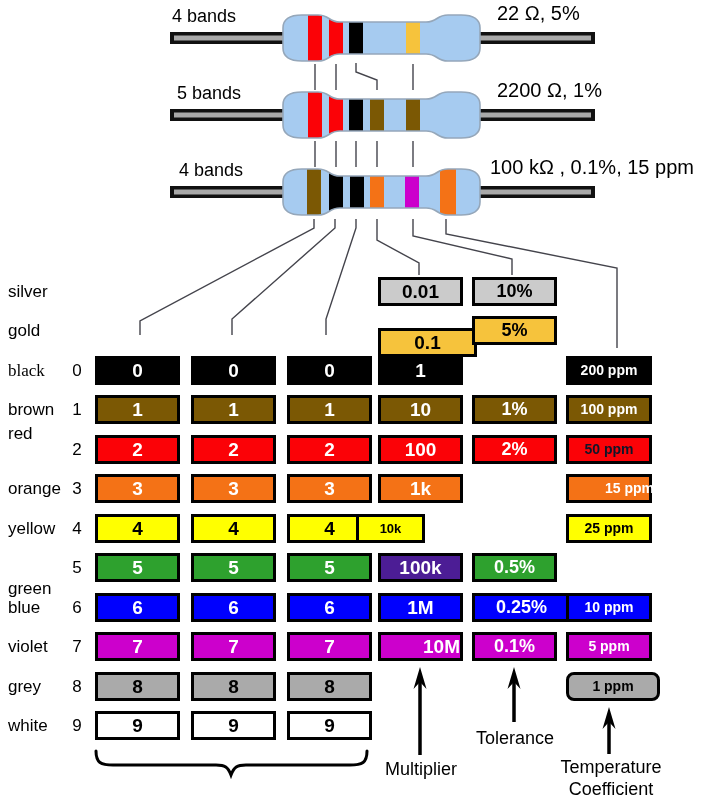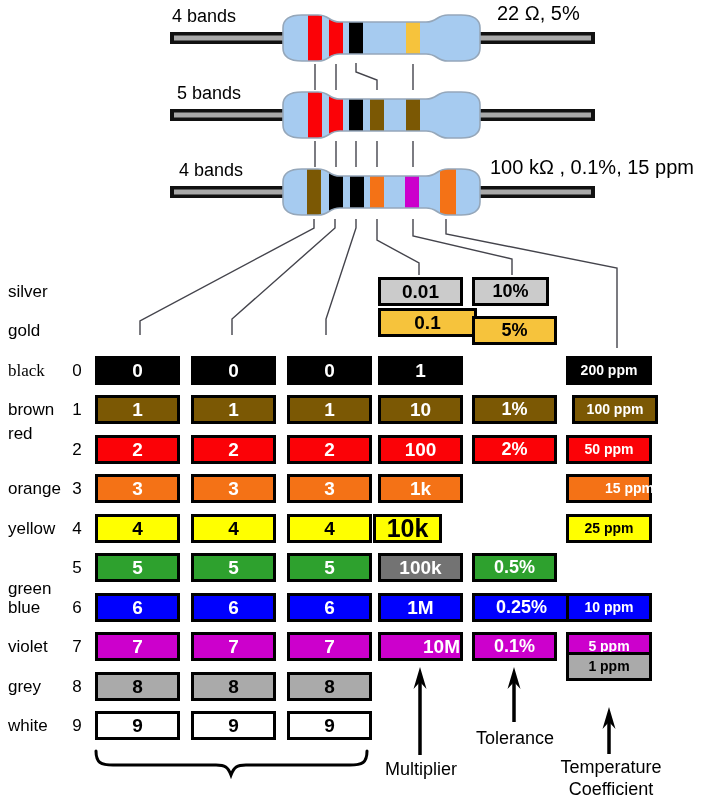--- a/index.html
+++ b/index.html
@@ -101,73 +101,74 @@
       <g>
         <line x1="609" y1="721" x2="609" y2="754" stroke="#000" stroke-width="3.5"></line>
         <polygon points="609,707 602.5,729 609,722 615.5,729" fill="#000"></polygon>
       </g>
       <path d="M96,751 C96,763 101,765 113,765 L216,765 C225,765 228,767 231,775 C234,767 237,765 246,765 L350,765 C362,765 367,763 367,751" fill="none" stroke="#000" stroke-width="3" stroke-linecap="round"></path>
     </svg>
 
   <div class="toplabel" style="left:172px; top:6px;text-align:center;">4 bands</div>
   <div class="topvalue" style="left:497px; top:2px;">22 Ω, 5%</div>
   <div class="toplabel" style="left:177px; top:83px;">5 bands</div>
+  <div class="topvalue" style="left:497px; top:79px;">2200 Ω, 1%</div>
   <div class="toplabel" style="left:179px; top:160px;">4 bands</div>
   <div class="topvalue" style="left:490px; top:156px;">100 kΩ , 0.1%, 15 ppm</div>
 
   <div id="table-layer">
       <div class="rowlabel" style="top: 282px;">silver</div>
       <div class="cell" style="left: 378px; top: 277px; width: 85px; font-size: 19px; background: rgb(203, 203, 203); color: rgb(0, 0, 0);">0.01</div>
-      <div class="cell" style="left: 472px; top: 277px; width: 77px; font-size: 18px; background: rgb(203, 203, 203); color: rgb(0, 0, 0);">10%</div>
+      <div class="cell" style="left: 472px; top: 277px; width: 85px; font-size: 18px; background: rgb(203, 203, 203); color: rgb(0, 0, 0);">10%</div>
       <div class="rowlabel" style="top: 321px;">gold</div>
-      <div class="cell" style="left: 378px; top: 308px; width: 99px; font-size: 19px; background: rgb(246, 195, 60); color: rgb(0, 0, 0);">0.1</div>
+      <div class="cell" style="left: 378px; top: 328px; width: 99px; font-size: 19px; background: rgb(246, 195, 60); color: rgb(0, 0, 0);">0.1</div>
       <div class="cell" style="left: 472px; top: 316px; width: 85px; font-size: 18px; background: rgb(246, 195, 60); color: rgb(0, 0, 0);">5%</div>
       <div class="rowlabel" style="top: 361px; font-family: Liberation Serif, serif;">black</div>
       <div class="rowdigit" style="top: 361px;">0</div>
       <div class="cell" style="left: 95px; top: 356px; width: 85px; font-size: 19px; background: rgb(0, 0, 0); color: rgb(255, 255, 255);">0</div>
       <div class="cell" style="left: 191px; top: 356px; width: 85px; font-size: 19px; background: rgb(0, 0, 0); color: rgb(255, 255, 255);">0</div>
       <div class="cell" style="left: 287px; top: 356px; width: 85px; font-size: 19px; background: rgb(0, 0, 0); color: rgb(255, 255, 255);">0</div>
       <div class="cell" style="left: 378px; top: 356px; width: 85px; font-size: 19px; background: rgb(0, 0, 0); color: rgb(255, 255, 255);">1</div>
       <div class="cell" style="left: 566px; top: 356px; width: 86px; font-size: 14px; background: rgb(0, 0, 0); color: rgb(255, 255, 255);">200 ppm</div>
       <div class="rowlabel" style="top: 400px;">brown</div>
       <div class="rowdigit" style="top: 400px;">1</div>
       <div class="cell" style="left: 95px; top: 395px; width: 85px; font-size: 19px; background: rgb(123, 88, 4); color: rgb(255, 255, 255);">1</div>
       <div class="cell" style="left: 191px; top: 395px; width: 85px; font-size: 19px; background: rgb(123, 88, 4); color: rgb(255, 255, 255);">1</div>
       <div class="cell" style="left: 287px; top: 395px; width: 85px; font-size: 19px; background: rgb(123, 88, 4); color: rgb(255, 255, 255);">1</div>
       <div class="cell" style="left: 378px; top: 395px; width: 85px; font-size: 19px; background: rgb(123, 88, 4); color: rgb(255, 255, 255);">10</div>
       <div class="cell" style="left: 472px; top: 395px; width: 85px; font-size: 18px; background: rgb(123, 88, 4); color: rgb(255, 255, 255);">1%</div>
-      <div class="cell" style="left: 566px; top: 395px; width: 86px; font-size: 14px; background: rgb(123, 88, 4); color: rgb(255, 255, 255); margin-left: 6px;">100 ppm</div>
+      <div class="cell" style="left: 566px; top: 395px; width: 86px; font-size: 14px; background: rgb(123, 88, 4); color: rgb(255, 255, 255);">100 ppm</div>
       <div class="rowlabel" style="top: 424px;">red</div>
       <div class="rowdigit" style="top: 440px;">2</div>
       <div class="cell" style="left: 95px; top: 435px; width: 85px; font-size: 19px; background: rgb(251, 2, 7); color: rgb(255, 255, 255);">2</div>
       <div class="cell" style="left: 191px; top: 435px; width: 85px; font-size: 19px; background: rgb(251, 2, 7); color: rgb(255, 255, 255);">2</div>
       <div class="cell" style="left: 287px; top: 435px; width: 85px; font-size: 19px; background: rgb(251, 2, 7); color: rgb(255, 255, 255);">2</div>
       <div class="cell" style="left: 378px; top: 435px; width: 85px; font-size: 19px; background: rgb(251, 2, 7); color: rgb(255, 255, 255);">100</div>
       <div class="cell" style="left: 472px; top: 435px; width: 85px; font-size: 18px; background: rgb(251, 2, 7); color: rgb(255, 255, 255);">2%</div>
-      <div class="cell" style="left: 566px; top: 435px; width: 86px; font-size: 14px; background: rgb(251, 2, 7); color: #ffffff;">50 ppm</div>
+      <div class="cell" style="left: 566px; top: 435px; width: 86px; font-size: 14px; background: rgb(251, 2, 7); color: #0f172a;">50 ppm</div>
       <div class="rowlabel" style="top: 479px;">orange</div>
       <div class="rowdigit" style="top: 479px;">3</div>
       <div class="cell" style="left: 95px; top: 474px; width: 85px; font-size: 19px; background: rgb(244, 114, 22); color: rgb(255, 255, 255);">3</div>
       <div class="cell" style="left: 191px; top: 474px; width: 85px; font-size: 19px; background: rgb(244, 114, 22); color: rgb(255, 255, 255);">3</div>
       <div class="cell" style="left: 287px; top: 474px; width: 85px; font-size: 19px; background: rgb(244, 114, 22); color: rgb(255, 255, 255);">3</div>
       <div class="cell" style="left: 378px; top: 474px; width: 85px; font-size: 19px; background: rgb(244, 114, 22); color: rgb(255, 255, 255);">1k</div>
       <div class="cell" style="left: 566px; top: 474px; width: 86px; font-size: 14px; background: rgb(244, 114, 22); color: rgb(255, 255, 255); padding-left: 36px;">15 ppm</div>
       <div class="rowlabel" style="top: 519px;">yellow</div>
       <div class="rowdigit" style="top: 519px;">4</div>
       <div class="cell" style="left: 95px; top: 514px; width: 85px; font-size: 19px; background: rgb(255, 255, 0); color: rgb(0, 0, 0);">4</div>
       <div class="cell" style="left: 191px; top: 514px; width: 85px; font-size: 19px; background: rgb(255, 255, 0); color: rgb(0, 0, 0);">4</div>
       <div class="cell" style="left: 287px; top: 514px; width: 85px; font-size: 19px; background: rgb(255, 255, 0); color: rgb(0, 0, 0);">4</div>
-      <div class="cell" style="left: 373px; top: 514px; width: 69px; font-size: 25px; background: rgb(255, 255, 0); color: rgb(0, 0, 0);">10k</div>
+      <div class="cell" style="left: 356px; top: 514px; width: 69px; font-size: 13px; background: rgb(255, 255, 0); color: rgb(0, 0, 0);">10k</div>
       <div class="cell" style="left: 566px; top: 514px; width: 86px; font-size: 14px; background: rgb(255, 255, 0); color: rgb(0, 0, 0);">25 ppm</div>
       <div class="rowlabel" style="top: 579px;">green</div>
       <div class="rowdigit" style="top: 558px;">5</div>
       <div class="cell" style="left: 95px; top: 553px; width: 85px; font-size: 19px; background: rgb(46, 161, 46); color: rgb(255, 255, 255);">5</div>
       <div class="cell" style="left: 191px; top: 553px; width: 85px; font-size: 19px; background: rgb(46, 161, 46); color: rgb(255, 255, 255);">5</div>
       <div class="cell" style="left: 287px; top: 553px; width: 85px; font-size: 19px; background: rgb(46, 161, 46); color: rgb(255, 255, 255);">5</div>
-      <div class="cell" style="left: 378px; top: 553px; width: 85px; font-size: 19px; background: #737373; color: rgb(255, 255, 255);">100k</div>
+      <div class="cell" style="left: 378px; top: 553px; width: 85px; font-size: 19px; background: #4c1d95; color: rgb(255, 255, 255);">100k</div>
       <div class="cell" style="left: 472px; top: 553px; width: 85px; font-size: 18px; background: rgb(46, 161, 46); color: rgb(255, 255, 255);">0.5%</div>
       <div class="rowlabel" style="top: 598px;">blue</div>
       <div class="rowdigit" style="top: 598px;">6</div>
       <div class="cell" style="left: 95px; top: 593px; width: 85px; font-size: 19px; background: rgb(0, 0, 254); color: rgb(255, 255, 255);">6</div>
       <div class="cell" style="left: 191px; top: 593px; width: 85px; font-size: 19px; background: rgb(0, 0, 254); color: rgb(255, 255, 255);">6</div>
       <div class="cell" style="left: 287px; top: 593px; width: 85px; font-size: 19px; background: rgb(0, 0, 254); color: rgb(255, 255, 255);">6</div>
       <div class="cell" style="left: 378px; top: 593px; width: 85px; font-size: 19px; background: rgb(0, 0, 254); color: rgb(255, 255, 255);">1M</div>
       <div class="cell" style="left: 472px; top: 593px; width: 99px; font-size: 18px; background: rgb(0, 0, 254); color: rgb(255, 255, 255);">0.25%</div>
       <div class="cell" style="left: 566px; top: 593px; width: 86px; font-size: 14px; background: rgb(0, 0, 254); color: rgb(255, 255, 255);">10 ppm</div>
       <div class="rowlabel" style="top: 637px;">violet</div>
@@ -176,21 +177,21 @@
       <div class="cell" style="left: 191px; top: 632px; width: 85px; font-size: 19px; background: rgb(204, 0, 204); color: rgb(255, 255, 255);">7</div>
       <div class="cell" style="left: 287px; top: 632px; width: 85px; font-size: 19px; background: rgb(204, 0, 204); color: rgb(255, 255, 255);">7</div>
       <div class="cell" style="left: 378px; top: 632px; width: 85px; font-size: 19px; background: rgb(204, 0, 204); color: rgb(255, 255, 255); text-align: right;">10M</div>
       <div class="cell" style="left: 472px; top: 632px; width: 85px; font-size: 18px; background: rgb(204, 0, 204); color: rgb(255, 255, 255);">0.1%</div>
       <div class="cell" style="left: 566px; top: 632px; width: 86px; font-size: 14px; background: rgb(204, 0, 204); color: rgb(255, 255, 255);">5 ppm</div>
       <div class="rowlabel" style="top: 677px;">grey</div>
       <div class="rowdigit" style="top: 677px;">8</div>
       <div class="cell" style="left: 95px; top: 672px; width: 85px; font-size: 19px; background: rgb(170, 170, 170); color: rgb(0, 0, 0);">8</div>
       <div class="cell" style="left: 191px; top: 672px; width: 85px; font-size: 19px; background: rgb(170, 170, 170); color: rgb(0, 0, 0);">8</div>
       <div class="cell" style="left: 287px; top: 672px; width: 85px; font-size: 19px; background: rgb(170, 170, 170); color: rgb(0, 0, 0);">8</div>
-      <div class="cell" style="left: 566px; top: 652px; width: 86px; font-size: 14px; background: rgb(170, 170, 170); color: rgb(0, 0, 0);">1 ppm</div>
+      <div class="cell" style="left: 566px; top: 672px; width: 94px; font-size: 14px; background: rgb(170, 170, 170); color: rgb(0, 0, 0); border-radius: 8px;">1 ppm</div>
       <div class="rowlabel" style="top: 716px;">white</div>
       <div class="rowdigit" style="top: 716px;">9</div>
       <div class="cell" style="left: 95px; top: 711px; width: 85px; font-size: 19px; background: rgb(255, 255, 255); color: rgb(0, 0, 0);">9</div>
       <div class="cell" style="left: 191px; top: 711px; width: 85px; font-size: 19px; background: rgb(255, 255, 255); color: rgb(0, 0, 0);">9</div>
       <div class="cell" style="left: 287px; top: 711px; width: 85px; font-size: 19px; background: rgb(255, 255, 255); color: rgb(0, 0, 0);">9</div>
     </div>
 
   <div class="footlabel" style="left:421px; top:758px;">Multiplier</div>
   <div class="footlabel" style="left:515px; top:727px;">Tolerance</div>
   <div class="footlabel" style="left:611px; top:756px;">

